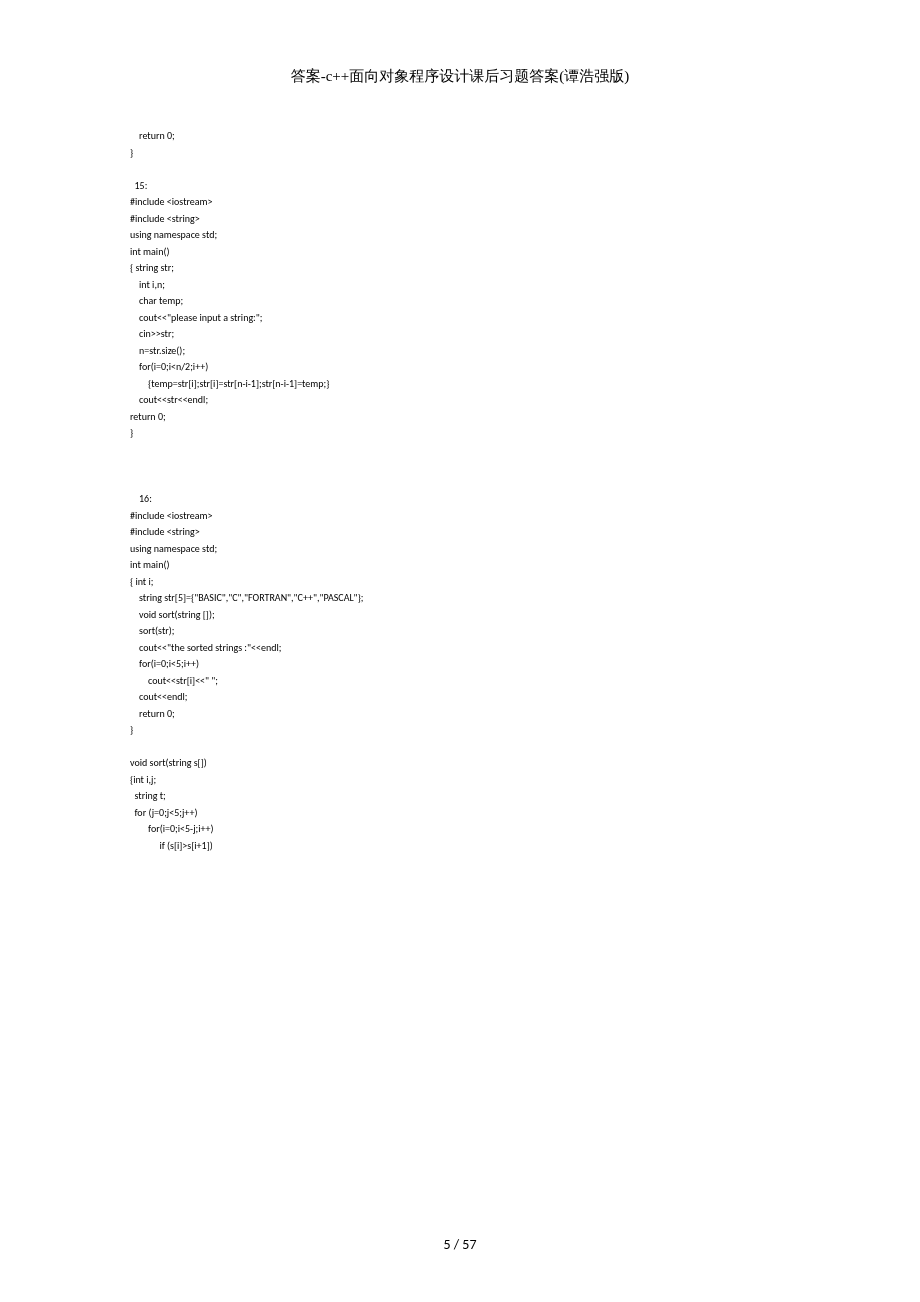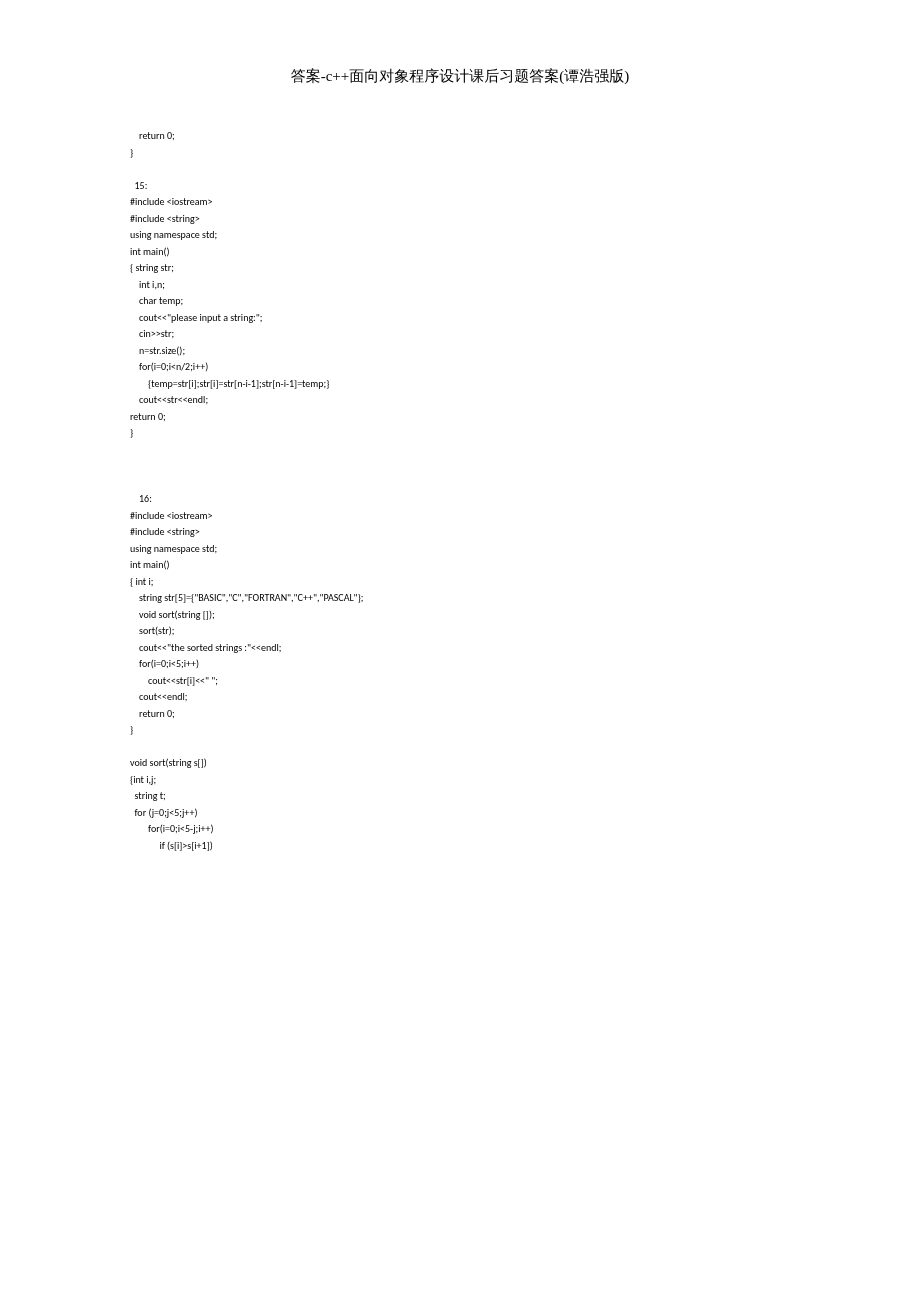--- a/index.html
+++ b/index.html
@@ -88,13 +88,16 @@
     return 0;
 }
 
 void sort(string s[])
 {int i,j;
   string t;
   for (j=0;j&lt;5;j++)
         for(i=0;i&lt;5-j;i++)
              if (s[i]&gt;s[i+1])</pre>
 
+  <div class="footer">
+    <span>5 / 57</span>
+  </div>
 </div>
 
 </body></html>

